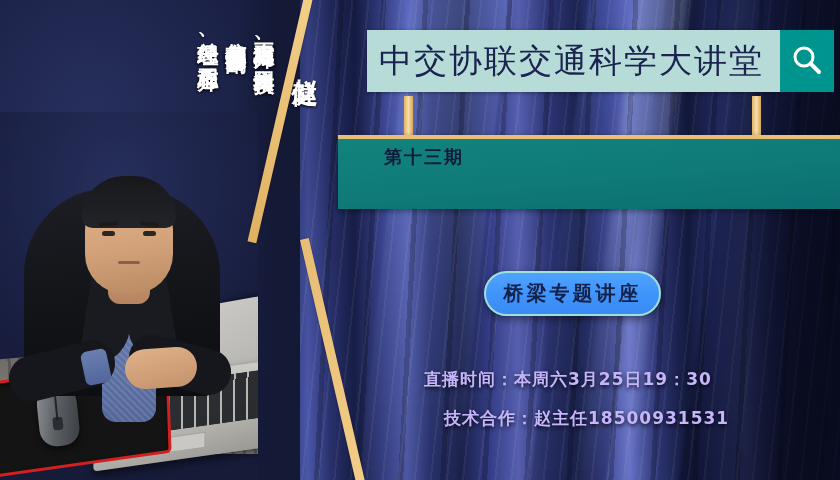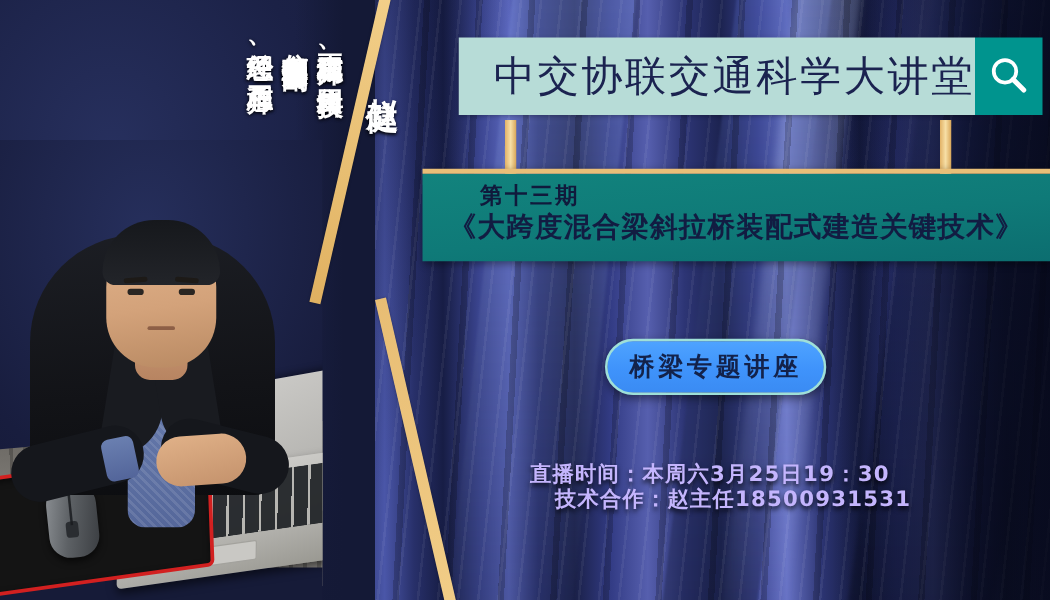--- a/index.html
+++ b/index.html
@@ -229,21 +229,21 @@
     background:linear-gradient(90deg,#e2b266,#f7dfa6,#d9a658);
   }
 
   
   .title-banner{
     position:absolute;left:367px;top:30px;width:413px;height:62px;
     background:#b7dcd7;display:flex;align-items:center;
     box-shadow:0 1px 4px rgba(0,0,0,.35);
   }
   .title-banner .t-text{
-    flex:1;text-align:right;color:#1b2350;font-size:33px;letter-spacing:2px;
+    flex:1;text-align:left;color:#1b2350;font-size:33px;letter-spacing:2px;
     font-family:Liberation Serif, serif;
     padding-left:12px;
   }
   .search-box{
     position:absolute;left:780px;top:30px;width:54px;height:62px;
     background:#00948e;display:flex;align-items:center;justify-content:center;
     cursor:pointer;
   }
   .search-box svg{display:block;}
 
@@ -276,21 +276,21 @@
   }
   .pill span{color:#13224a;font-size:20px;font-weight:bold;letter-spacing:3px;}
 
   
   .info{
     position:absolute;color:#c4b5fd;font-size:17px;font-weight:bold;
     letter-spacing:1px;text-shadow:0 2px 4px rgba(0,0,0,.8);
     white-space:nowrap;
   }
   .info-1{left:424px;top:368px;}
-  .info-2{left:424px;top:388px;padding-left:20px;}
+  .info-2{left:424px;top:407px;padding-left:20px;}
 </style>
 </head>
 <body>
 
 <div class="stage">
 
   <div class="bg-right">
     <div class="glass-a"></div>
     <div class="glass-b"></div>
     <div class="sheen"></div>
@@ -349,21 +349,20 @@
   </div>
   <div class="search-box">
     <svg width="34" height="34" viewBox="0 0 34 34">
       <circle cx="14" cy="13" r="9" fill="none" stroke="#ffffff" stroke-width="3"></circle>
       <line x1="20.5" y1="19.5" x2="29" y2="28" stroke="#ffffff" stroke-width="4" stroke-linecap="round"></line>
     </svg>
   </div>
 
   <div class="sub-panel">
     <div class="s1">第十三期</div>
-    <div class="s2">《大跨度混合梁斜拉桥装配式建造关键技术》</div>
   </div>
 
   <div class="pill">
     <span>桥梁专题讲座</span>
   </div>
 
   <div class="info info-1">直播时间：本周六3月25日19：30</div>
   <div class="info info-2">技术合作：赵主任18500931531</div>
 
 </div>

